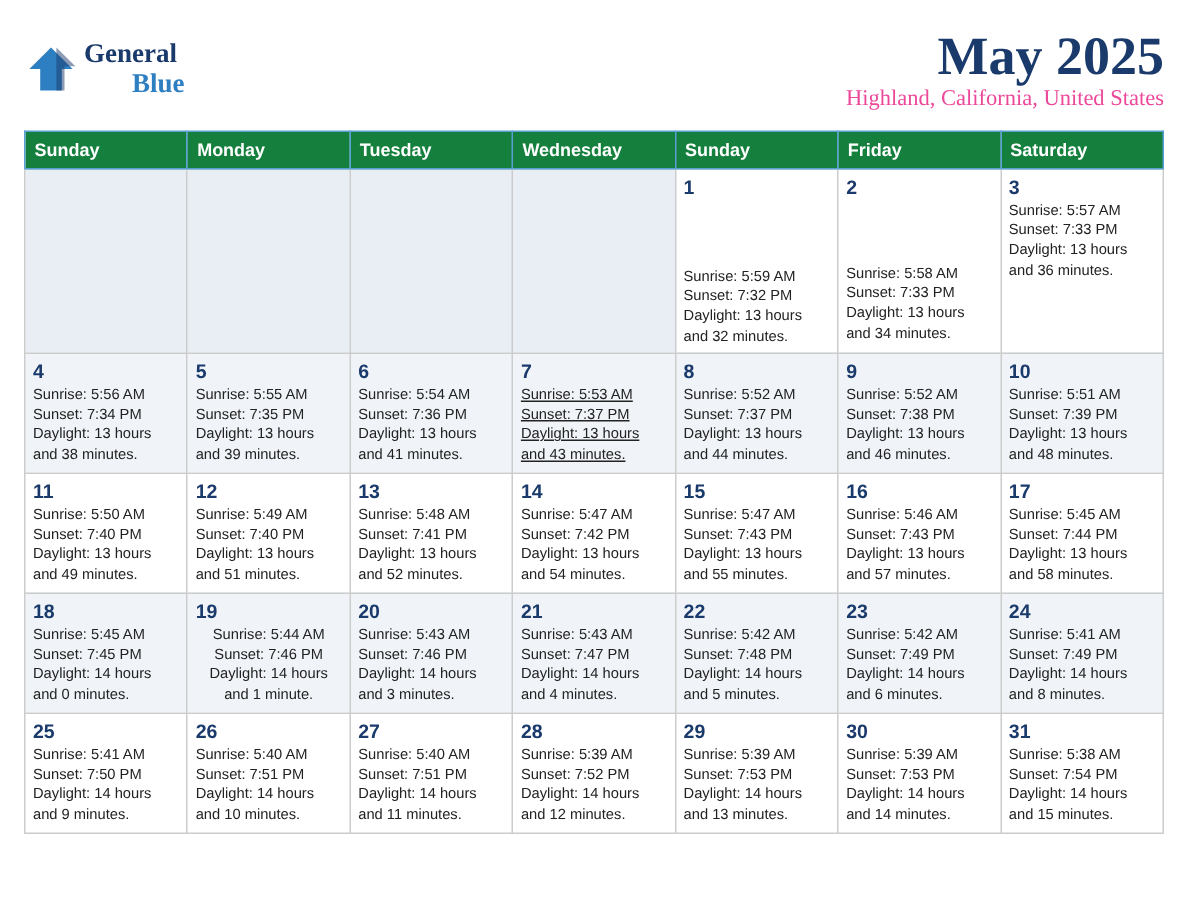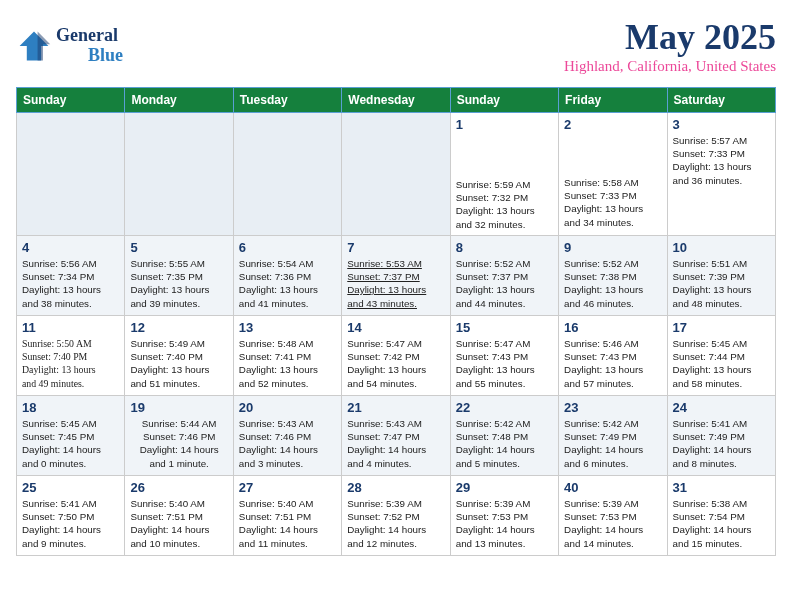--- a/index.html
+++ b/index.html
@@ -199,21 +199,21 @@
           <span class="day-num">10</span>
           <div class="day-info" style="white-space: pre-line;">Sunrise: 5:51 AM
 Sunset: 7:39 PM
 Daylight: 13 hours
 and 48 minutes.</div>
         </td>
       </tr>
       <tr>
         <td>
           <span class="day-num">11</span>
-          <div class="day-info" style="white-space: pre-line; font-family: Liberation Serif, serif;">Sunrise: 5:50 AM
+          <div class="day-info" style="white-space: pre-line;">Sunrise: 5:50 AM
 Sunset: 7:40 PM
 Daylight: 13 hours
 and 49 minutes.</div>
         </td>
         <td>
           <span class="day-num">12</span>
           <div class="day-info" style="white-space: pre-line;">Sunrise: 5:49 AM
 Sunset: 7:40 PM
 Daylight: 13 hours
 and 51 minutes.</div>
@@ -335,21 +335,21 @@
 and 12 minutes.</div>
         </td>
         <td>
           <span class="day-num">29</span>
           <div class="day-info" style="white-space: pre-line;">Sunrise: 5:39 AM
 Sunset: 7:53 PM
 Daylight: 14 hours
 and 13 minutes.</div>
         </td>
         <td>
-          <span class="day-num">40</span>
+          <span class="day-num">30</span>
           <div class="day-info" style="white-space: pre-line;">Sunrise: 5:39 AM
 Sunset: 7:53 PM
 Daylight: 14 hours
 and 14 minutes.</div>
         </td>
         <td>
           <span class="day-num">31</span>
           <div class="day-info" style="white-space: pre-line;">Sunrise: 5:38 AM
 Sunset: 7:54 PM
 Daylight: 14 hours

